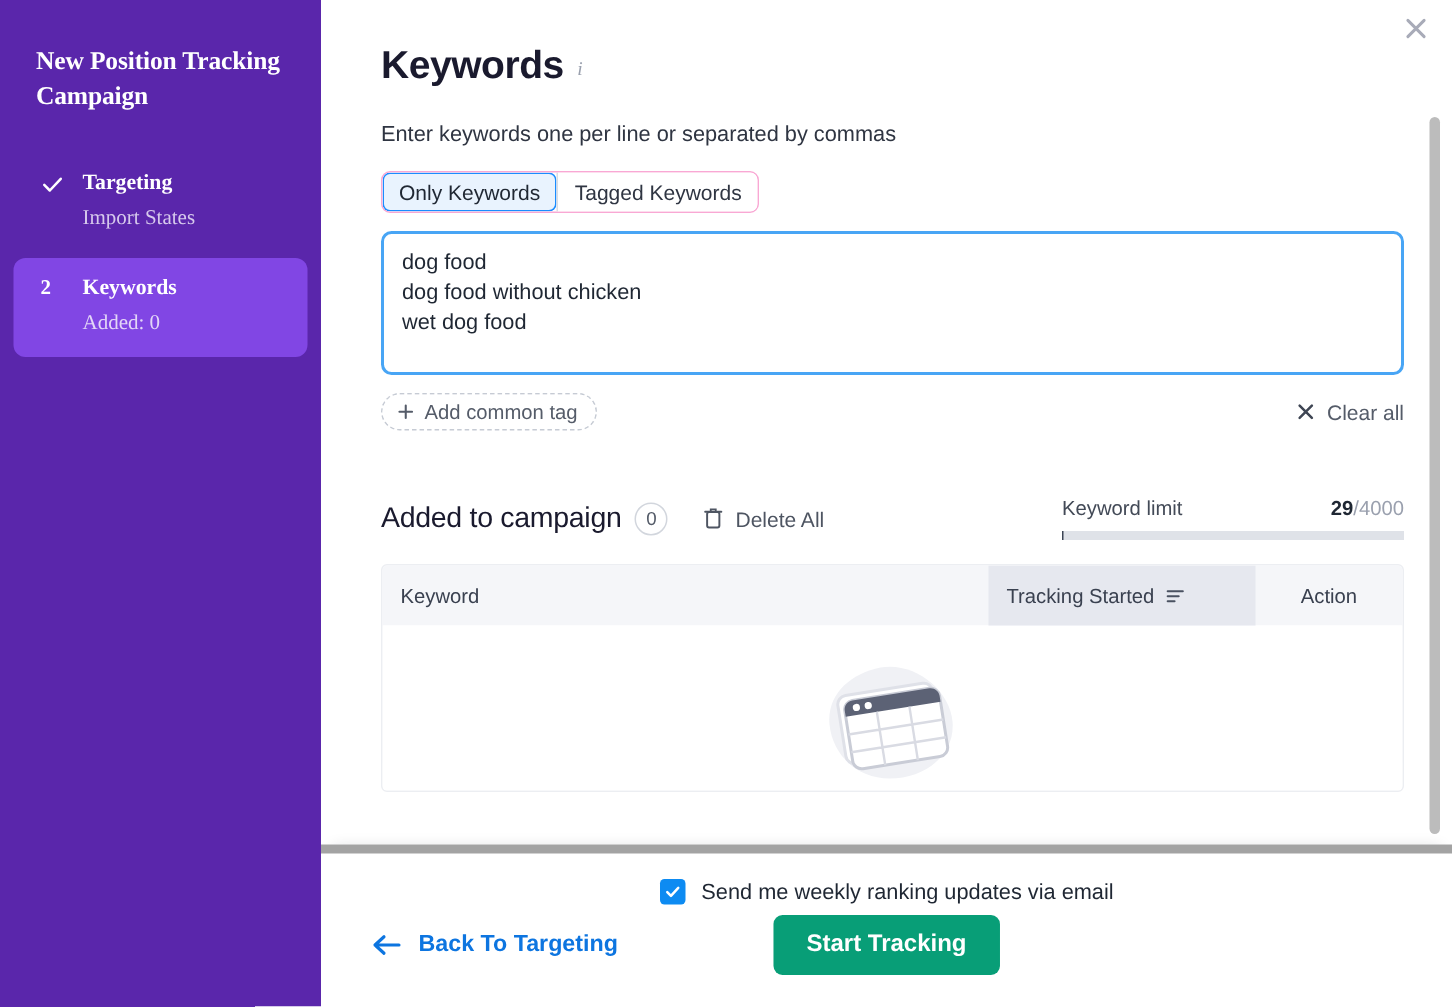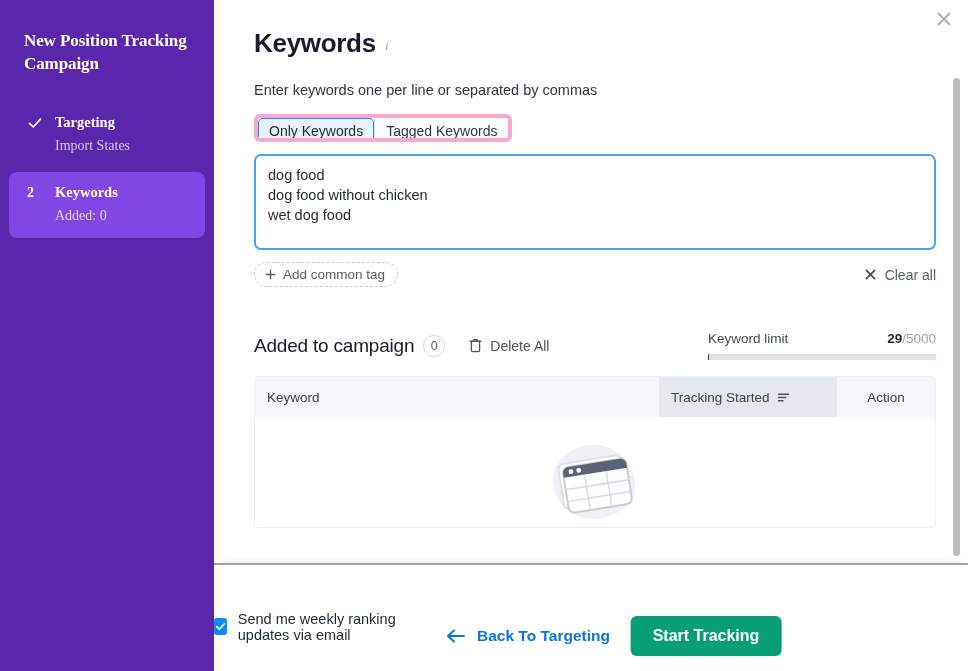--- a/index.html
+++ b/index.html
@@ -126,21 +126,21 @@
   .tab-row {
     display: flex;
     align-items: center;
     justify-content: space-between;
     margin-top: 14px;
   }
   .segmented {
     display: inline-flex;
     border-radius: 6px;
     overflow: hidden;
-    border: 4px solid #f9a8d4;
+    border: 1px solid #f9a8d4;
     background: #ffffff;
     height: 28px;
   }
   .seg-btn {
     font-size: 14px;
     padding: 0 11px;
     height: 26px;
     line-height: 26px;
     background: #ffffff;
     color: #2f3542;
@@ -333,24 +333,24 @@
     padding-top: 22px;
     background: #ffffff;
   }
 
   
   .footer {
     position: absolute;
     left: 0; right: 0; bottom: 0;
     height: 108px;
     background: #ffffff;
-    border-top: 2px solid #a3a3a3;
+    border-top: 6px solid #a3a3a3;
     box-shadow: 0 -6px 10px -8px rgba(24,30,45,0.18);
     display: flex;
-    flex-direction: row;
+    flex-direction: column;
     align-items: center;
     padding-top: 17px;
   }
   .check-row {
     display: flex;
     align-items: center;
     gap: 11px;
     font-size: 14.5px;
     color: #1f2733;
   }
@@ -494,21 +494,21 @@
               <rect x="2.6" y="3.6" width="8.8" height="11" rx="1.4" fill="none" stroke="#4e5562" stroke-width="1.4"></rect>
               <path d="M1.2 3.4 L12.8 3.4" stroke="#4e5562" stroke-width="1.4" stroke-linecap="round"></path>
               <path d="M5.2 3.2 L5.2 1.6 L8.8 1.6 L8.8 3.2" fill="none" stroke="#4e5562" stroke-width="1.3"></path>
             </svg>
             <span>Delete All</span>
           </div>
 
           <div class="kw-limit">
             <div class="kw-limit-top">
               <span>Keyword limit</span>
-              <span class="kw-limit-val"><b>29</b><span>/5000</span></span>
+              <span class="kw-limit-val"><b>29</b><span>/4000</span></span>
             </div>
             <div class="kw-bar">
               <div class="kw-bar-fill" style="width: 0.58%;"></div>
             </div>
           </div>
         </div>
 
         <div class="table">
           <div class="thead">
             <div class="th th-keyword">

